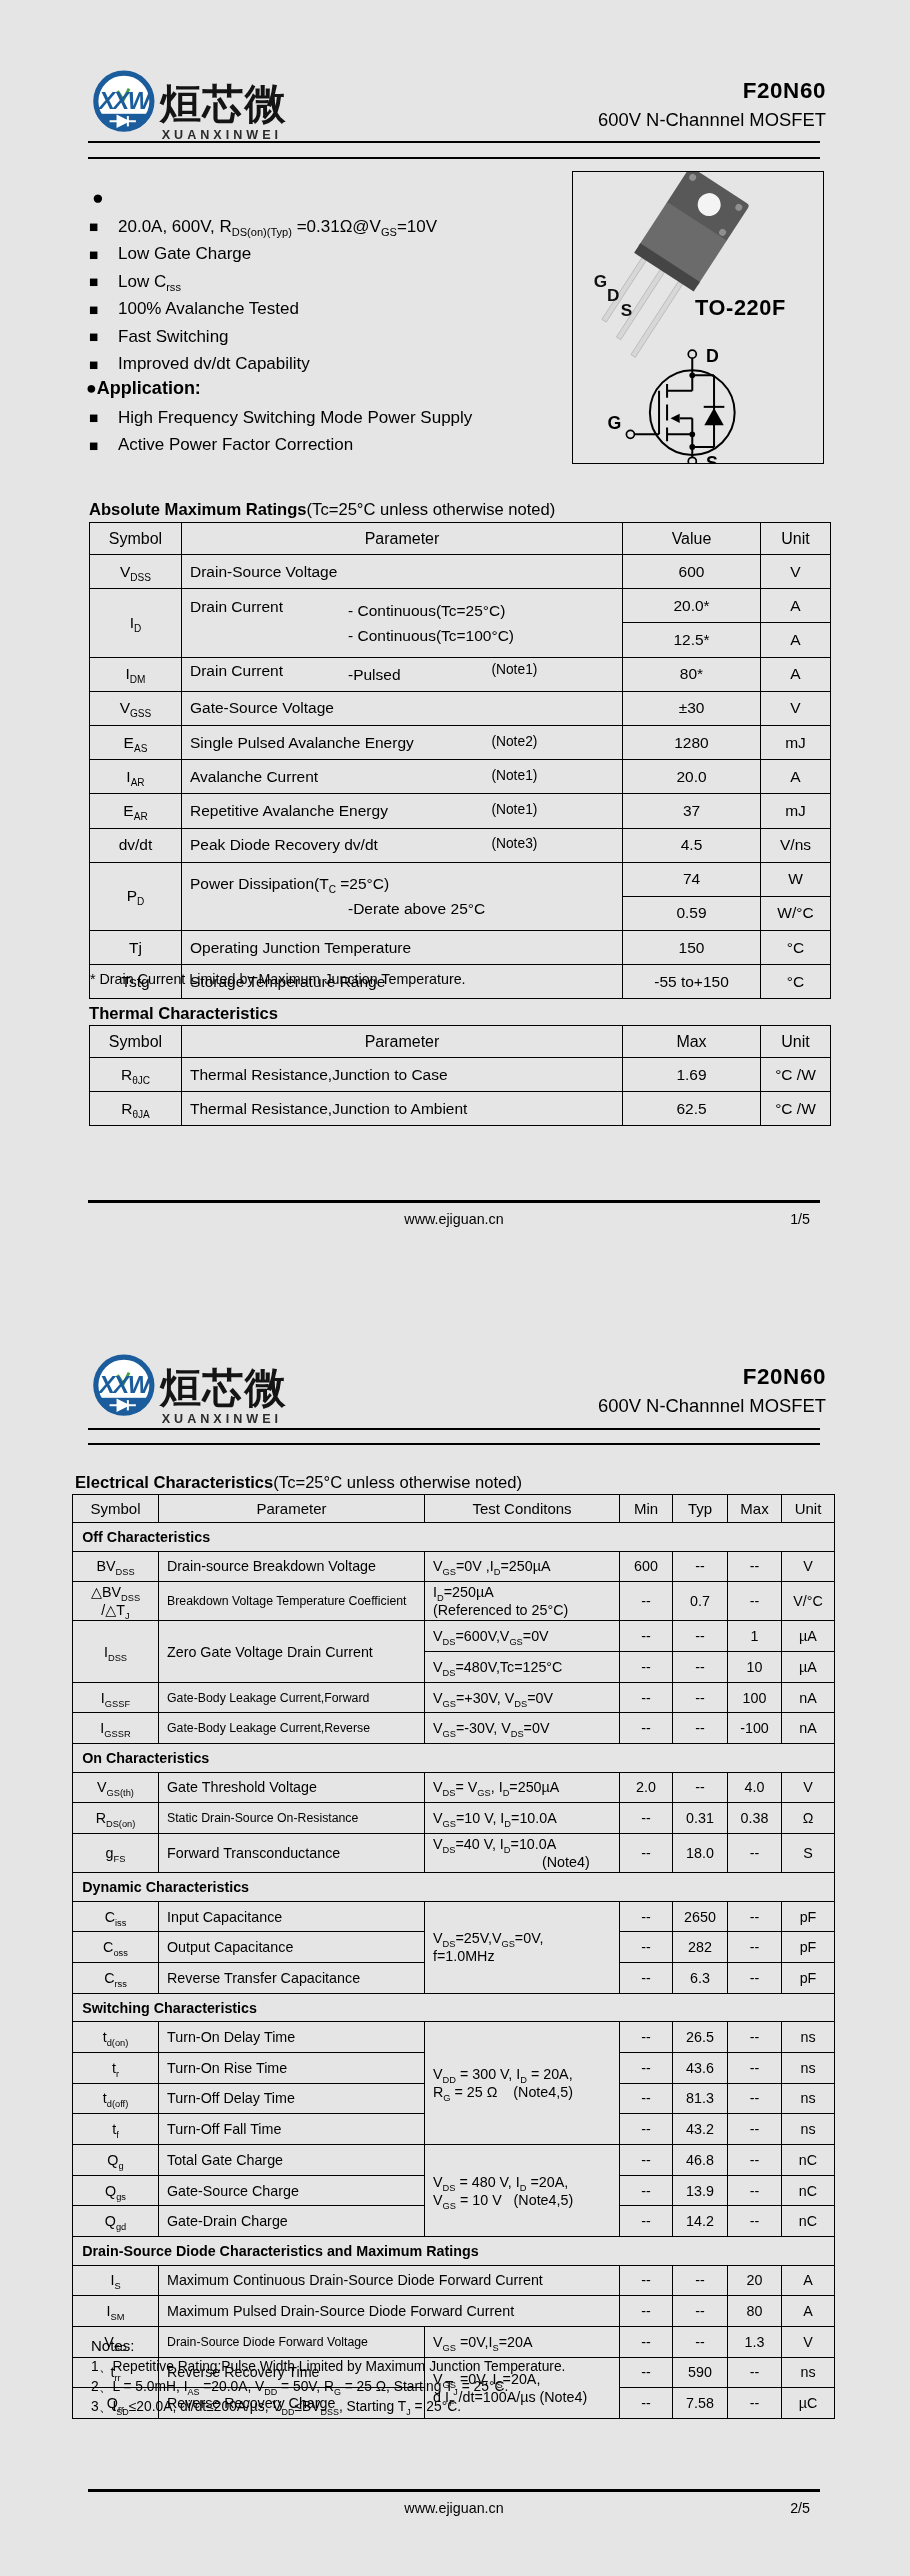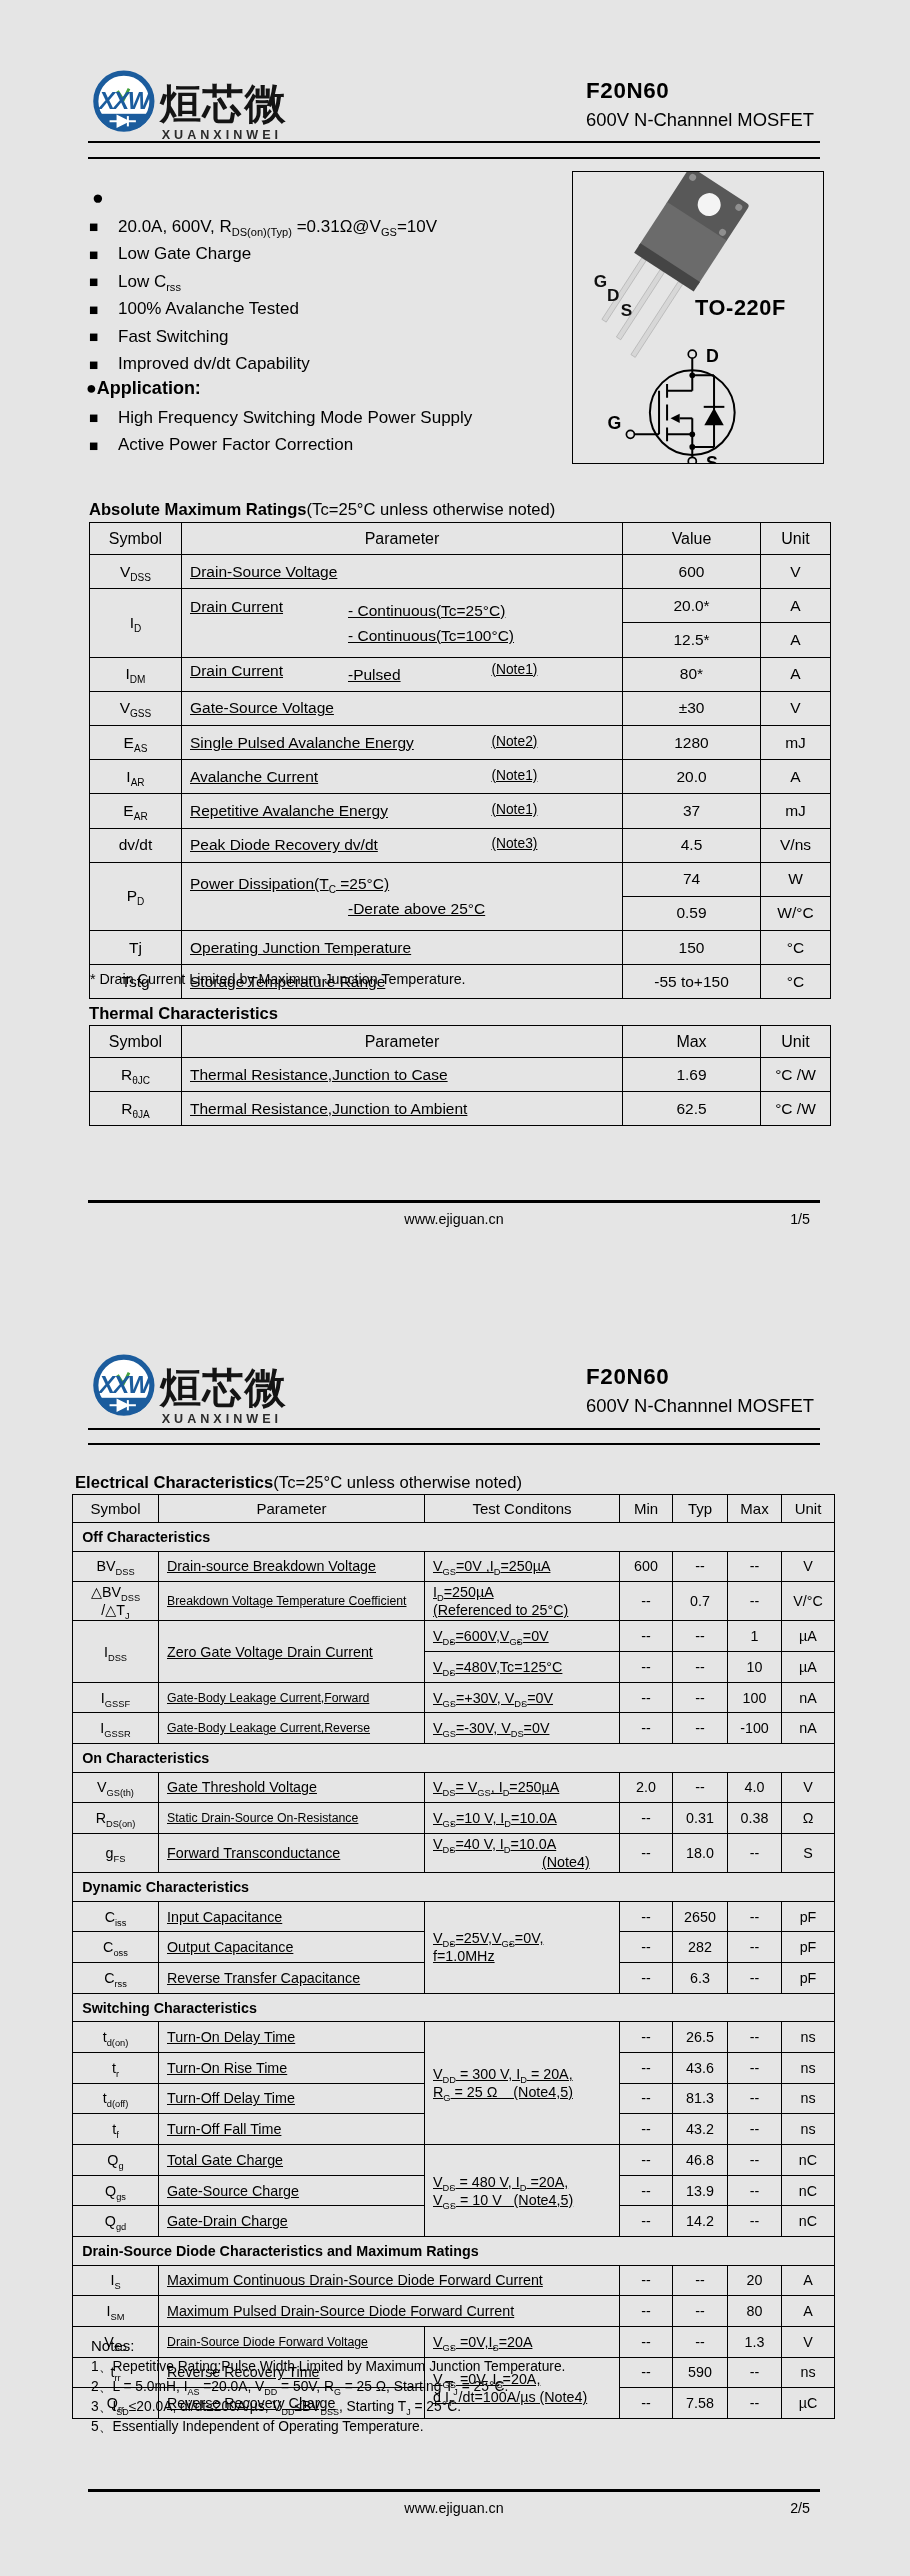--- a/index.html
+++ b/index.html
@@ -3,21 +3,21 @@
 <meta charset="utf-8">
 <style>
   html,body{margin:0;padding:0;background:#ffffff;}
   .doc{
     position:relative; width:910px; height:2576px; background:#e5e5e5;
     font-family:"Liberation Sans","DejaVu Sans",sans-serif; color:#000;
     overflow:hidden;
   }
   .abs{position:absolute;}
   
-  .titleblock{position:absolute; right:96px; }
+  .titleblock{position:absolute; right:84px; text-align:right;}
   .pn{font-size:22.4px; font-weight:bold; letter-spacing:0.6px;}
   .subt{font-size:18.4px; margin-top:5.2px;}
   .rule{position:absolute; left:88px; width:732px; background:#000;}
   
   .dot{position:absolute; font-size:19.5px; line-height:17px;}
   .blist{position:absolute;}
   .fitem{display:flex; align-items:center; height:27.5px; font-size:17px;}
   .fitem .sq{font-size:15.5px; width:29px; flex:0 0 auto; padding-top:1.1px;}
   .applabel{position:absolute; font-size:18px; font-weight:bold;}
   
@@ -30,21 +30,21 @@
   .h-b{font-size:16.6px; font-weight:bold;}
   .h-n{font-size:16.6px;}
   
   table.dtable{border-collapse:collapse; table-layout:fixed; position:absolute; border:1.7px solid #000;}
   .dtable th,.dtable td{border:1.1px solid #000; overflow:hidden; vertical-align:middle;}
   .t1 th{height:29px; font-weight:normal; font-size:16px; text-align:center;}
   .t1 td{height:31px; font-size:15.5px;}
   .t2 th{height:25px; font-weight:normal; font-size:15px; text-align:center;}
   .t2 td{height:27.5px; font-size:14.3px;}
   .t2 td.sm{font-size:12.3px;}
-  .cl{text-align:left; padding:1.1px 4.6px 1.1px 8px;text-decoration:underline;}
+  .cl{text-align:left; padding:1.1px 4.6px 1.1px 8px;}
   .cc{text-align:center; padding:1.1px 2.3px;}
   .sect{font-weight:bold; font-size:15px; text-align:left; padding:0 0 0 9.2px; height:25px;}
   .prow{display:flex; align-items:flex-start; width:100%;}
   .pleft{width:158px; flex:0 0 auto;}
   .t1 .plines div,.t1 .lines div{line-height:25px;}
   .t2 .lines div{line-height:18px;}
   .note{margin-left:auto; margin-right:80px; font-size:13.8px; flex:0 0 auto;}
   sub{font-size:65%; line-height:0;}
   .footnote{position:absolute; left:90px; font-size:14.3px;}
   
@@ -651,21 +651,20 @@
           <td class="cc">µC</td>
         </tr>
       </tbody>
   </table>
 
   <div class="notelabel" style="top:2337px;">Notes:</div>
   <div class="notes" id="notes" style="top:2358px;">
       <div class="nitem">1、Repetitive Rating:Pulse Width Limited by Maximum Junction Temperature.</div>
       <div class="nitem">2、L = 5.0mH, I<sub>AS</sub> =20.0A, V<sub>DD</sub> = 50V, R<sub>G</sub> = 25 Ω, Starting T<sub>J</sub> = 25°C.</div>
       <div class="nitem">3、I<sub>SD</sub>≤20.0A, di/dt≤200A/µs, V<sub>DD</sub>≤BV<sub>DSS</sub>, Starting T<sub>J</sub> = 25°C.</div>
-      <div class="nitem">5、Essentially Independent of Operating Temperature.</div>
     </div>
 
   <div class="rule" style="top:2489px; height:3.4px;"></div>
   <div class="fsite" style="top:2500px;">www.ejiguan.cn</div>
   <div class="fpage" style="top:2500px;">2/5</div>
 
 </div>
 
 
 </body></html>

